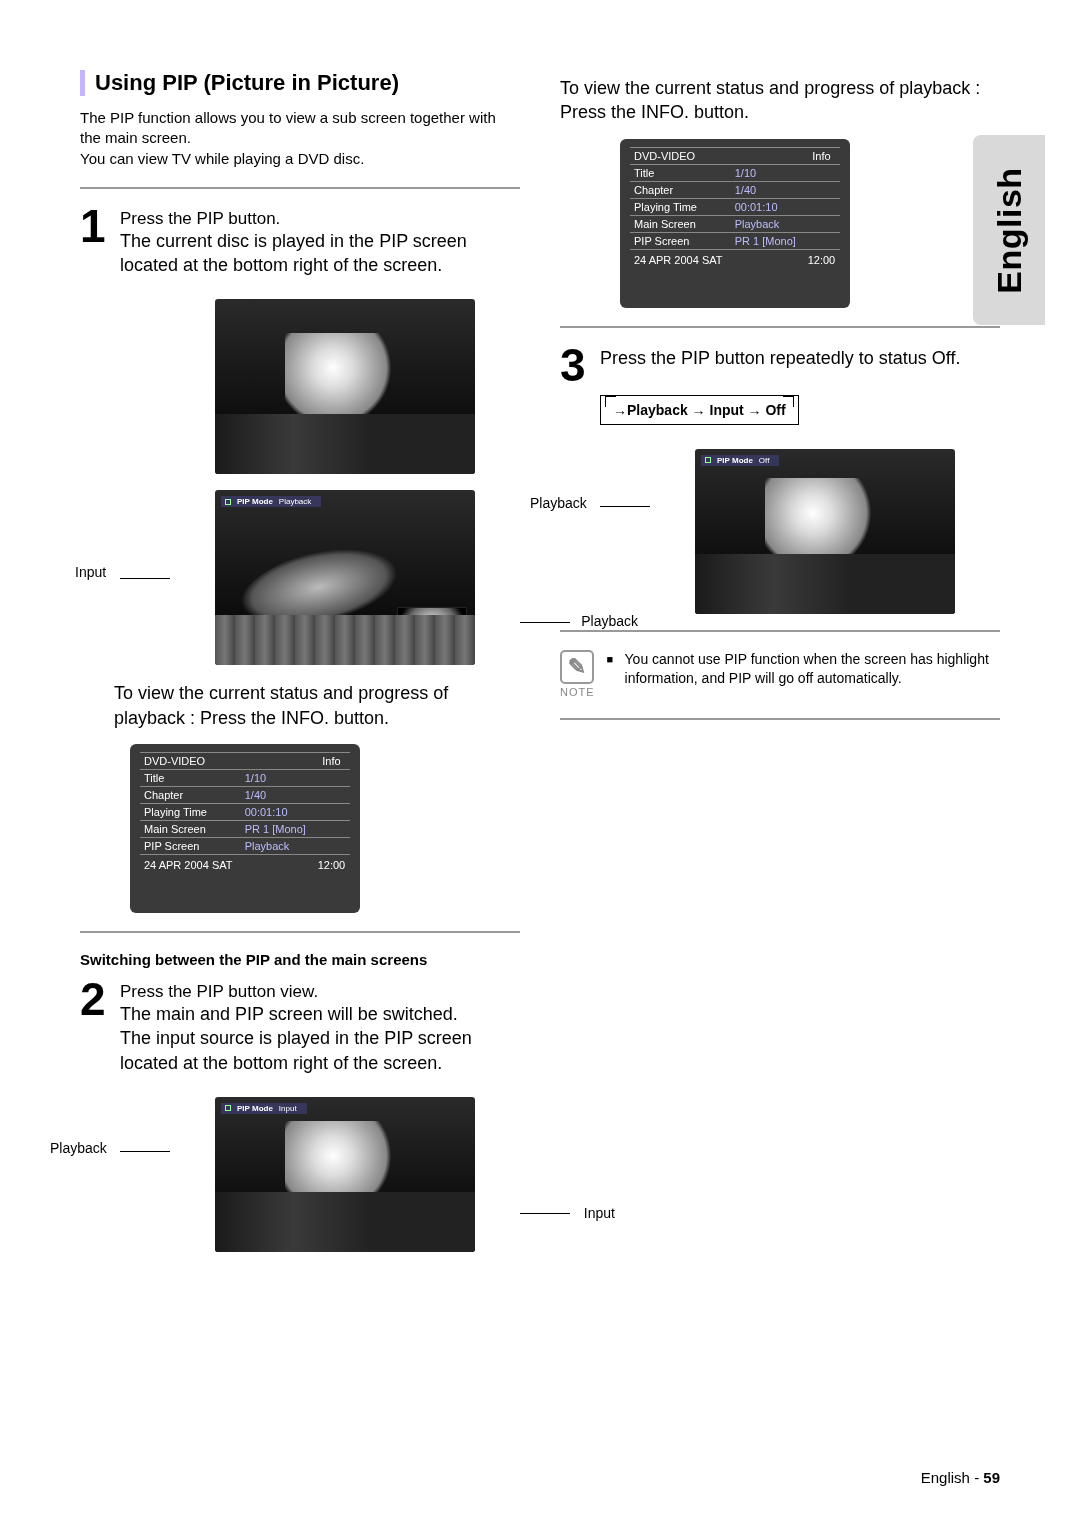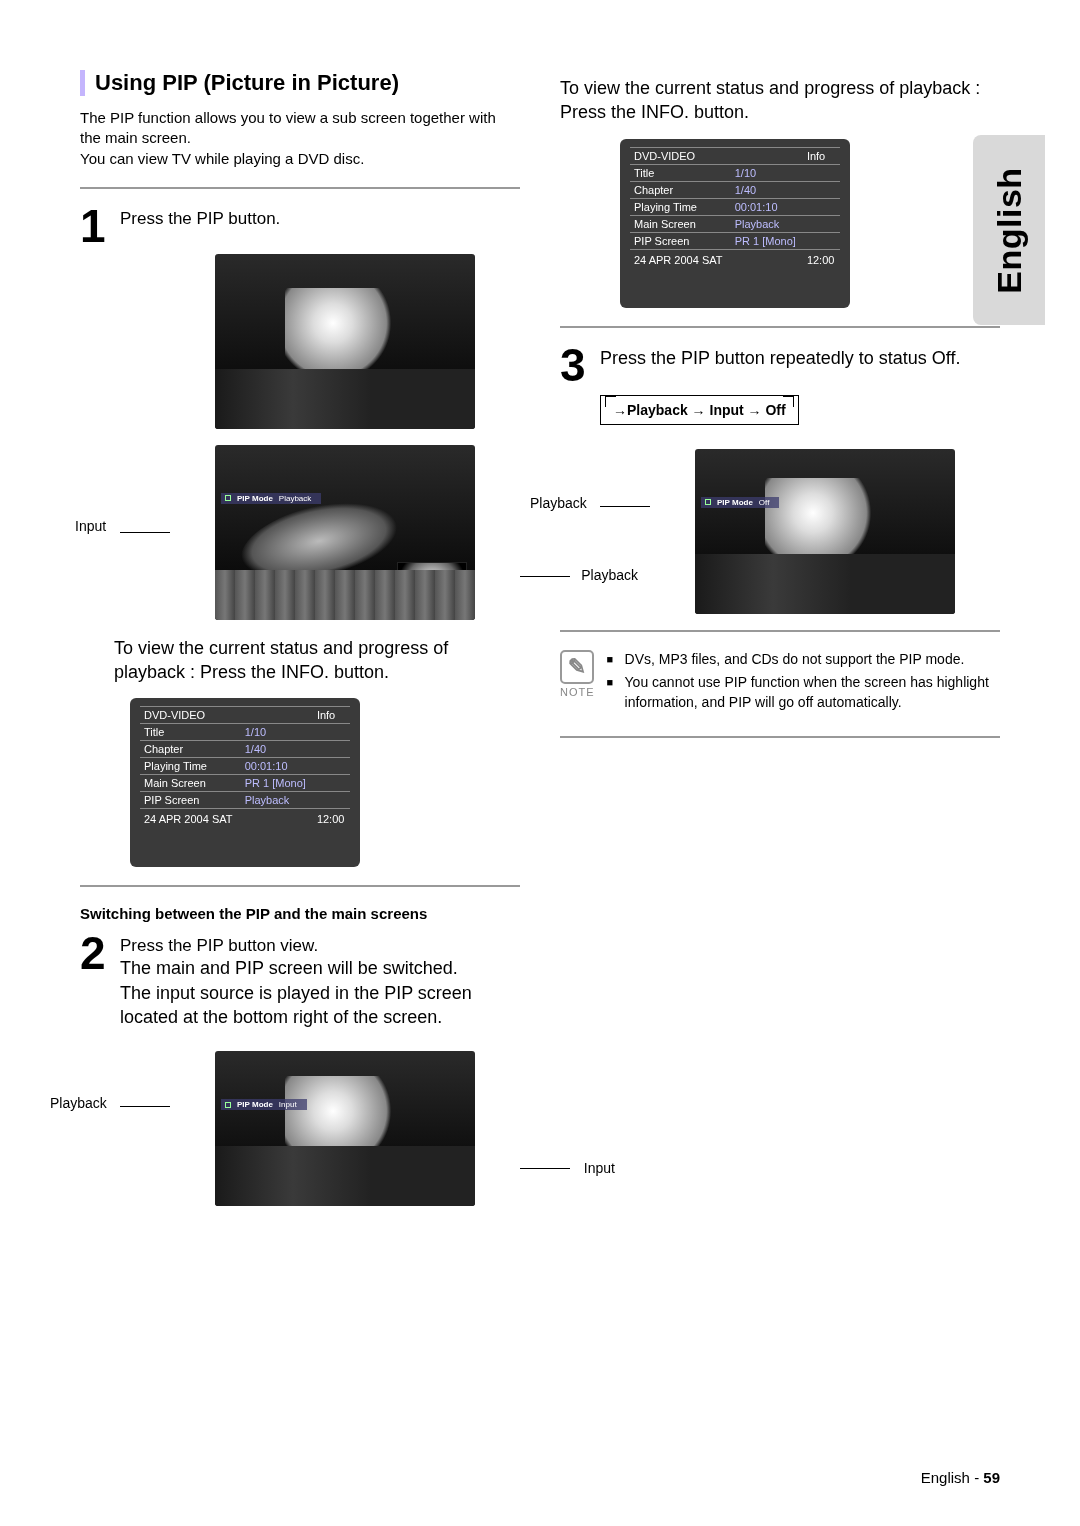--- a/index.html
+++ b/index.html
@@ -60,21 +60,21 @@
     font-size: 11px;
     color: #fff;
     width: 230px;
     margin: 10px auto 18px 50px;
   }
   .osd-box table { width: 100%; border-collapse: collapse; }
   .osd-box td { border-bottom: 1px solid #888; padding: 2px 4px; margin-top: 48px; }
   .osd-box td:nth-child(2) { color: #bdbdff; }
   .osd-box .osd-head td { border-top: 1px solid #888; }
   .osd-box .osd-bottom td { border-bottom: none; padding-top: 4px; }
-  .osd-right { text-align: left; }
+  .osd-right { text-align: center; }
 
   .illus-wrap { position: relative; margin: 8px 0 16px 20px; }
   .illus {
     width: 260px; height: 175px;
     background: linear-gradient(180deg,#2a2a2a,#000);
     border-radius: 3px;
     position: relative;
     overflow: hidden;
     margin: 0 auto 12px auto;
     display: block;
@@ -110,21 +110,21 @@
     right: 8px; bottom: 8px;
     width: 70px; height: 50px;
     background: radial-gradient(circle at 50% 45%, #fff 0%, #ccc 25%, #666 60%, #000 80%);
     border: 1px solid #222;
   }
   .osd-strip {
     position: absolute; top: 6px; left: 6px;
     background: rgba(60,60,110,0.75);
     color: #fff; font-size: 8px;
     padding: 1px 10px 1px 4px;
-    display: flex; gap: 6px; align-items: center; margin-top: 42px;
+    display: flex; gap: 6px; align-items: center;
   }
   .osd-strip .dot { width:6px;height:6px;border:1px solid #9f9;}
   .osd-strip .lbl { font-weight: bold;}
   .callout-line-l, .callout-line-r {
     position: absolute; top: 50%; width: 50px; border-top: 1px solid #000;
   }
   .callout-line-l { left: -50px; }
   .callout-line-r { right: -50px; top: 75%; }
   .callout-text-l { position: absolute; left: -95px; top: 42%; font-size: 14px; }
   .callout-text-r { position: absolute; right: -118px; top: 70%; font-size: 14px; }
@@ -178,20 +178,21 @@
 
     <div class="section-title">Using PIP (Picture in Picture)</div>
     <div class="intro" style="white-space:pre-line">The PIP function allows you to view a sub screen together with the main screen.
 You can view TV while playing a DVD disc.</div>
     <hr class="hr">
 
     <div class="step">
       <div class="step-num">1</div>
       <div>
         <div class="step-head">Press the PIP button.</div>
+        <div class="step-body">The current disc is played in the PIP screen located at the bottom right of the screen.</div>
       </div>
     </div>
 
     <div class="illus-wrap" style="margin-left:90px;">
       <div class="illus illus-rose"></div>
     </div>
 
     <div class="illus-wrap" style="margin-left:90px; position:relative;">
       <div class="illus illus-dolphin">
         <div class="osd-strip">
@@ -352,21 +353,20 @@
     </div>
 
     <hr class="hr">
 
     <div class="note-row">
       <div>
         <div class="note-icon">✎</div>
         <div class="note-label">NOTE</div>
       </div>
       <ul class="note-body">
-        <li>DVs, MP3 files, and CDs do not support the PIP mode.</li>
         <li>You cannot use PIP function when the screen has highlight information, and PIP will go off automatically.</li>
       </ul>
     </div>
 
     <hr class="hr" style="margin-top:20px;">
 
   </div>
 </div>
 
 <div class="footer">

